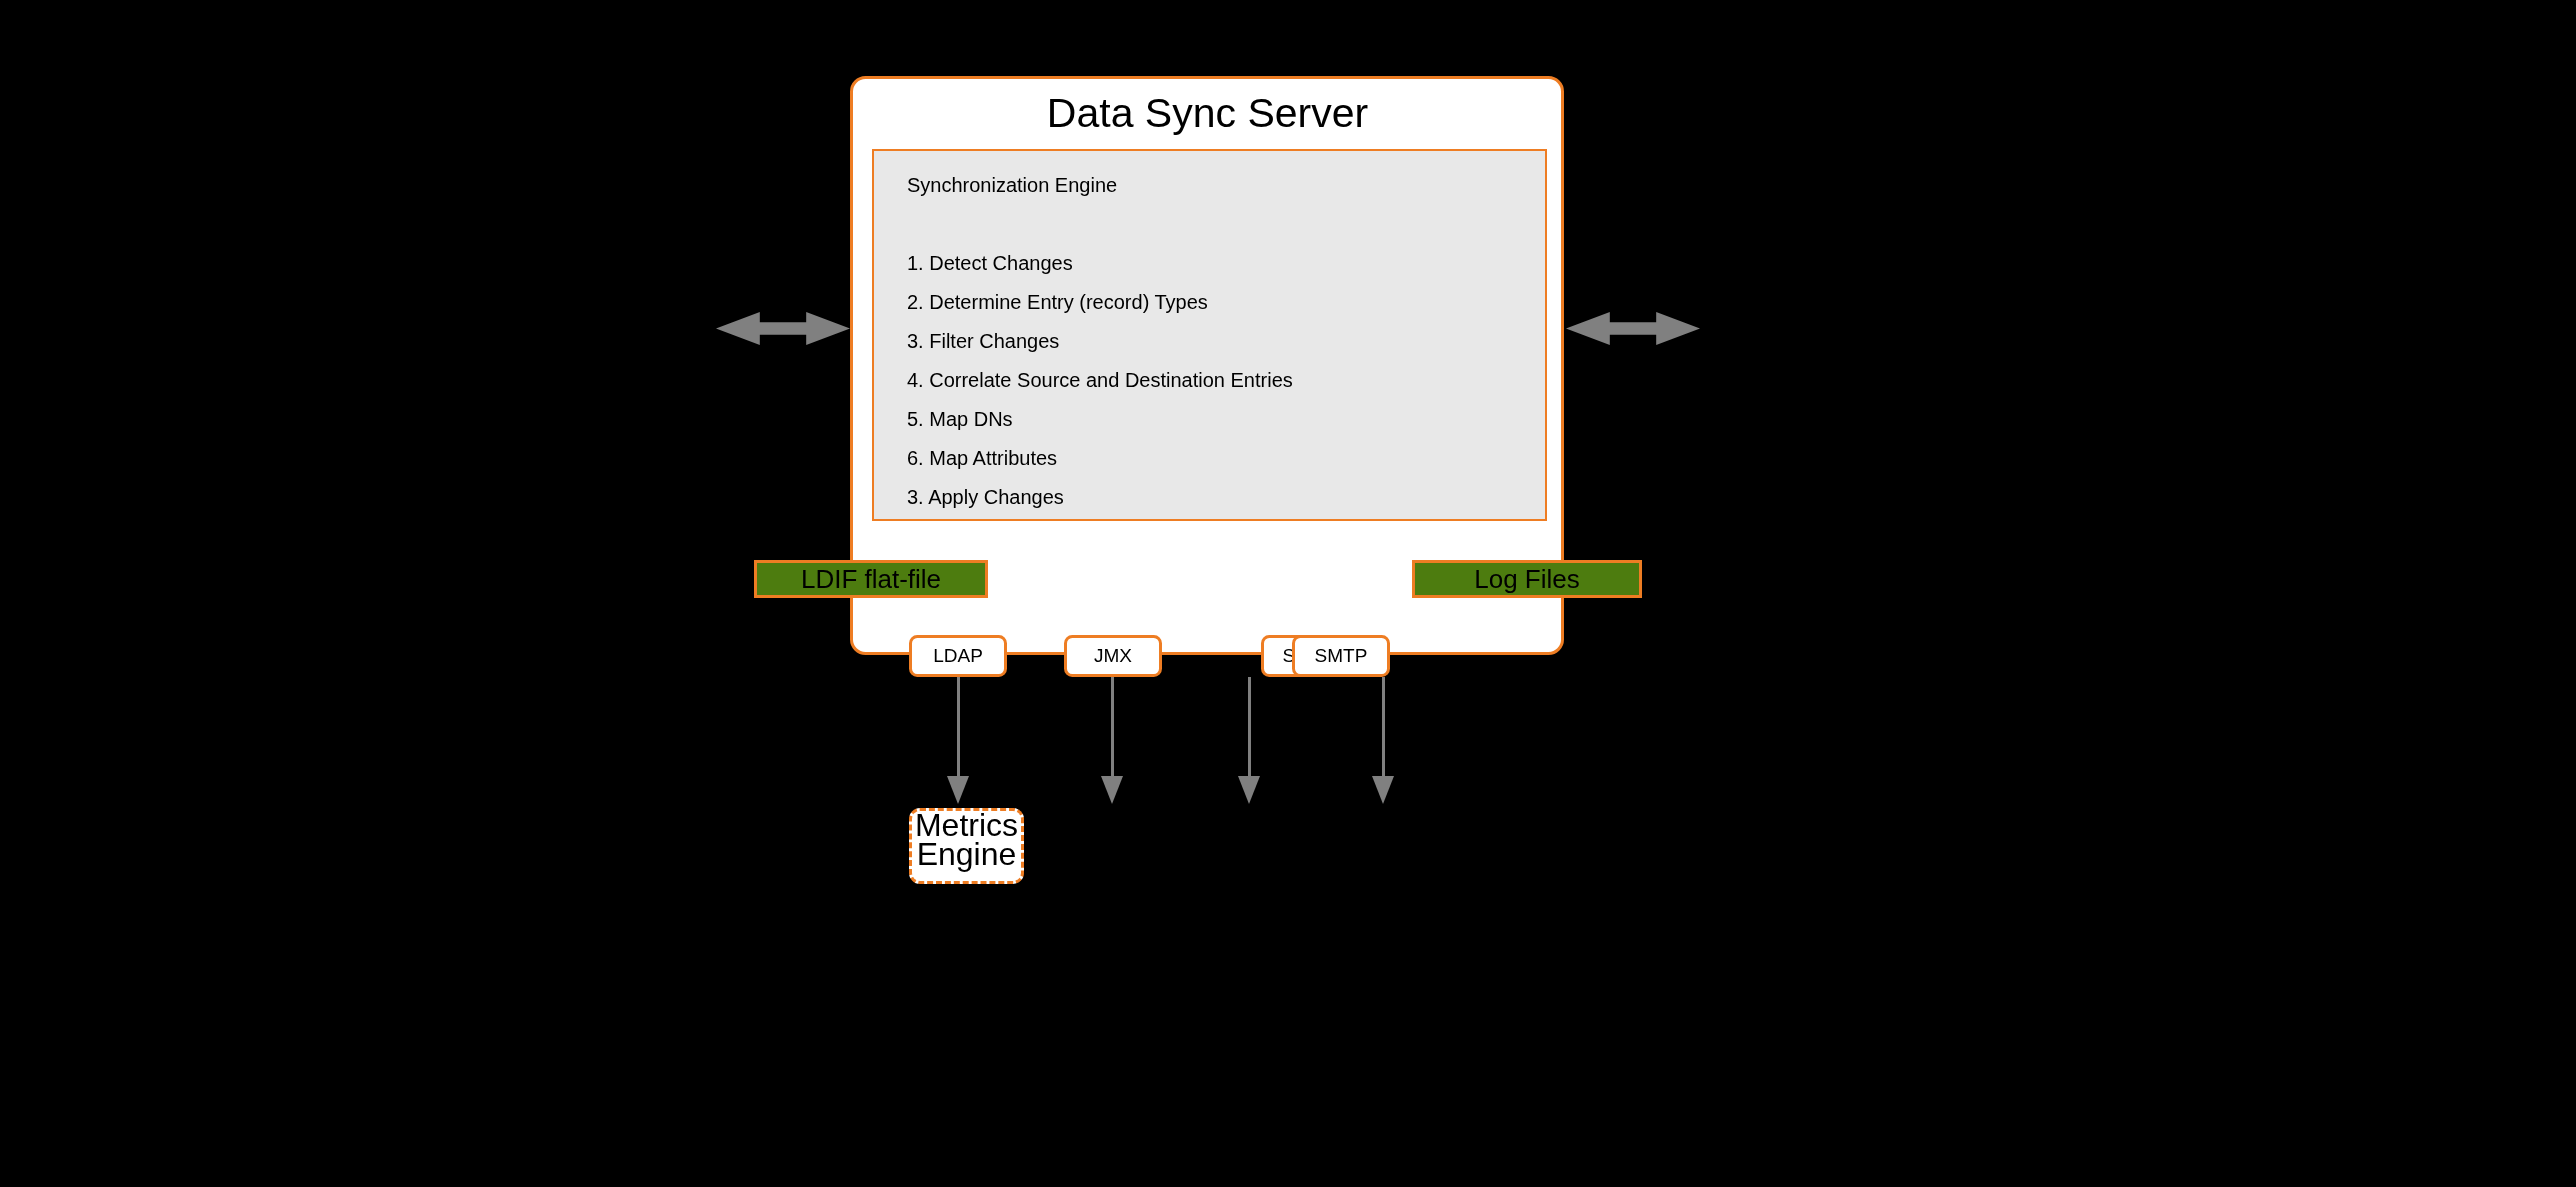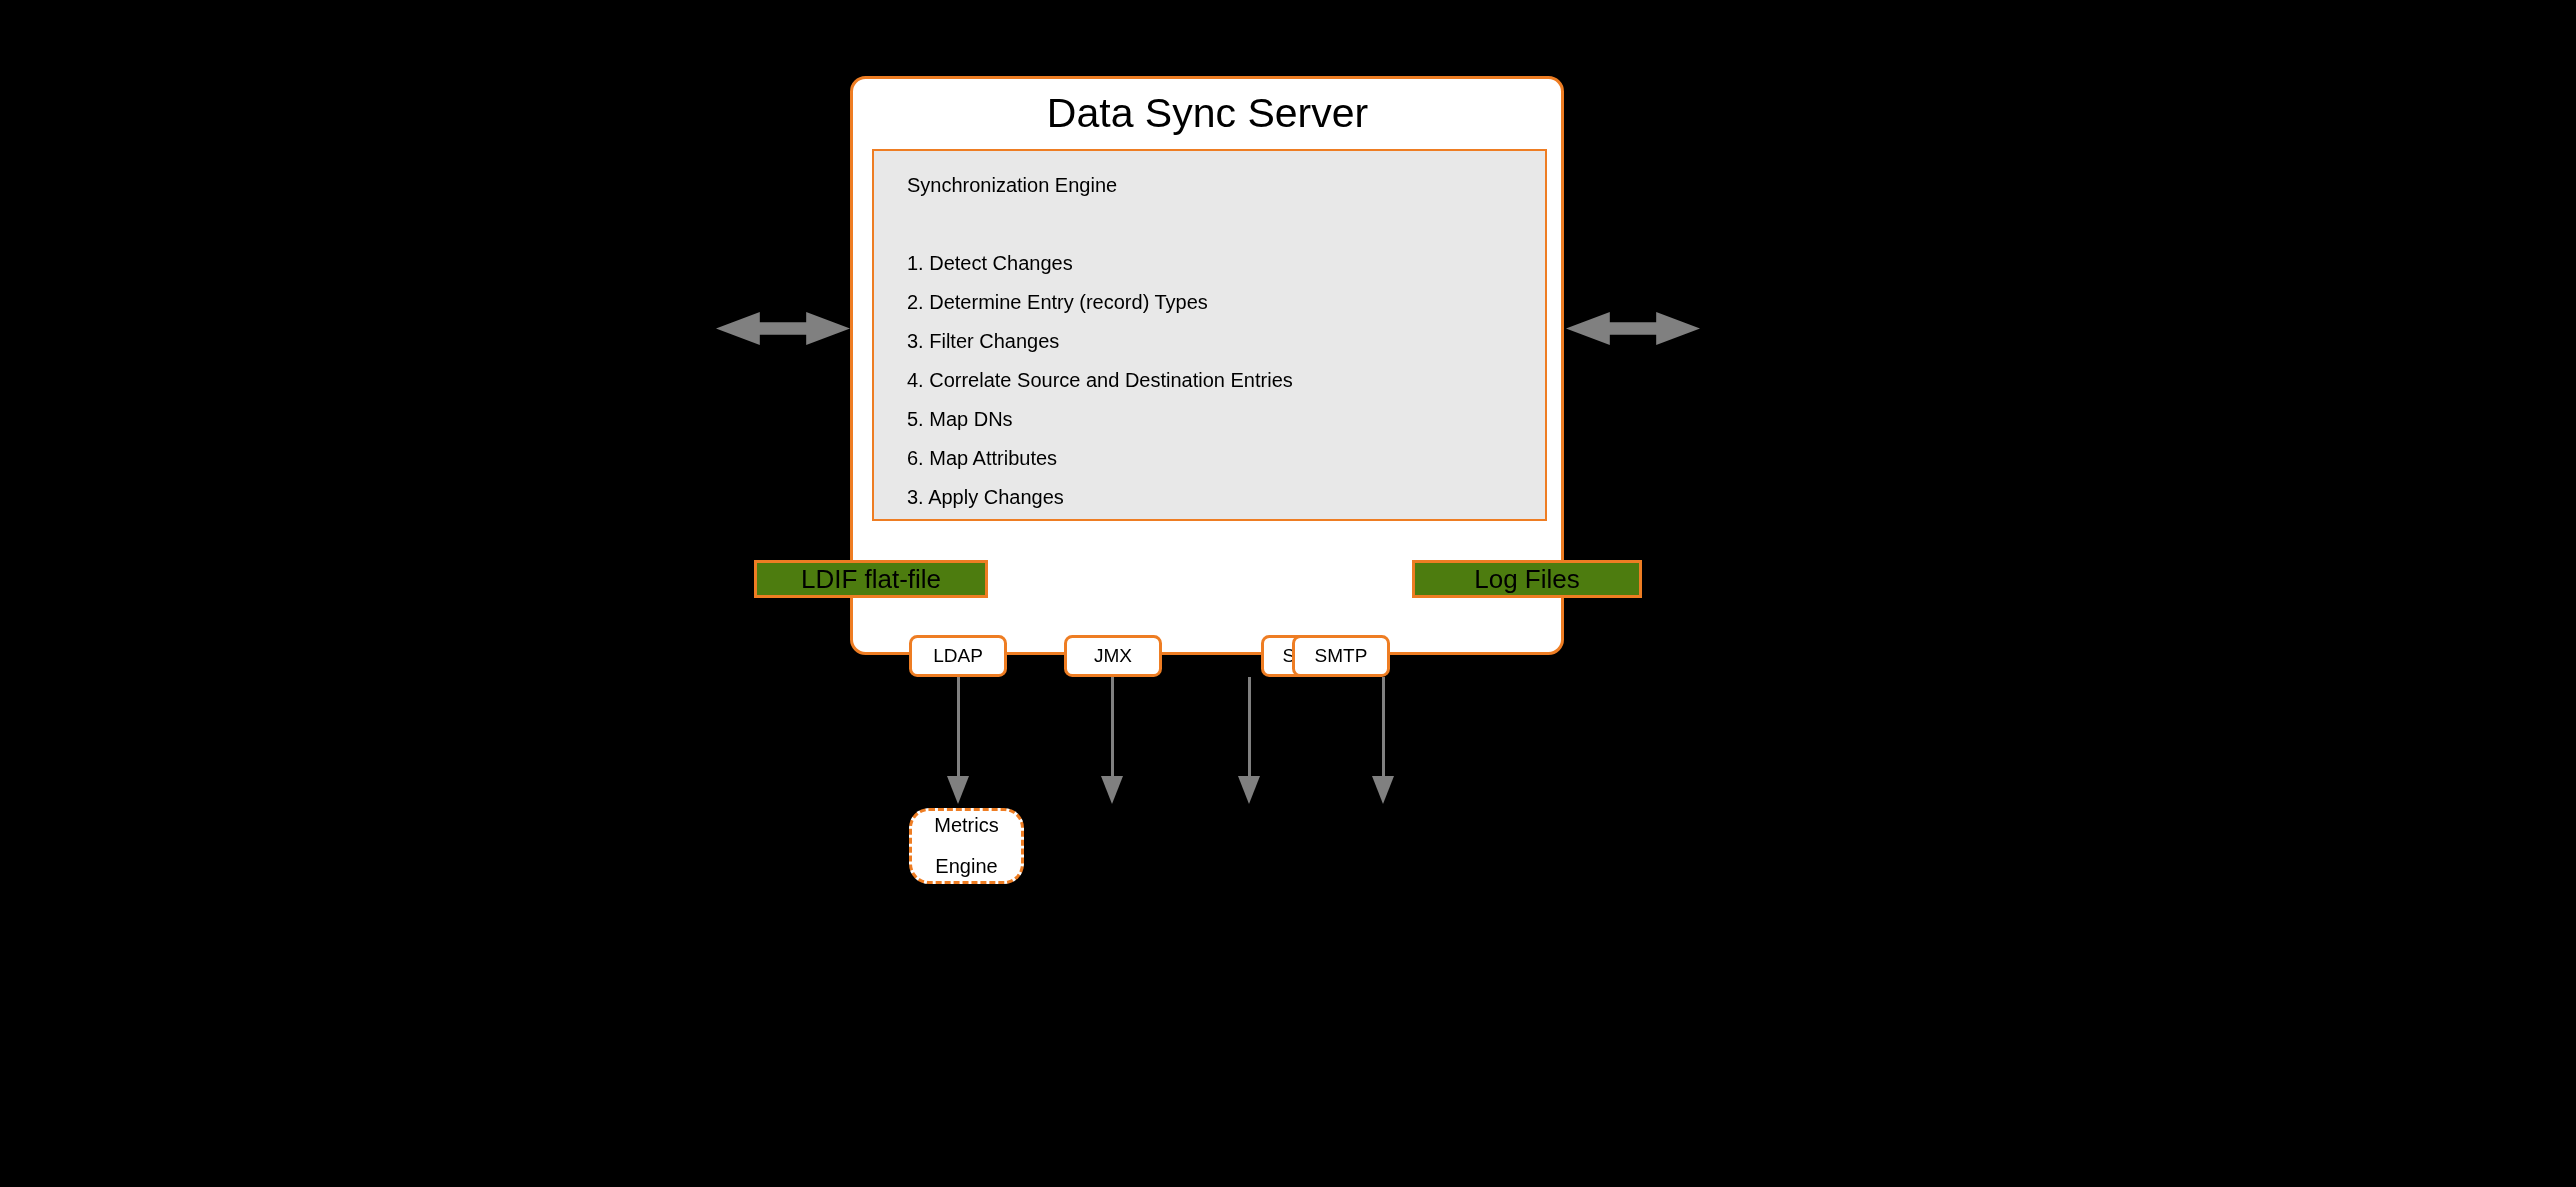--- a/index.html
+++ b/index.html
@@ -101,24 +101,24 @@
   .arrow-jmx  { left: 1101px; }
   .arrow-snmp { left: 1238px; }
   .arrow-smtp { left: 1372px; }
 
   
   .metrics-box {
     left: 909px; top: 808px;
     width: 109px; height: 70px;
     background: #FFFFFF;
     border: 3.6px dashed #EE7D23;
-    border-radius: 20px;
+    border-radius: 11px;
     display: flex; flex-direction: column;
-    align-items: center; justify-content: space-between;
-    font-size: 20px;
+    align-items: center; justify-content: flex-start;
+    font-size: 32px;
     line-height: 29px;
     z-index: 4;
     text-align: center;
   }
 
   
   .bi-arrow { top: 312px; width: 134px; height: 33px; z-index: 2; }
   .bi-arrow-left  { left: 716px; }
   .bi-arrow-right { left: 1566px; }
 </style>

